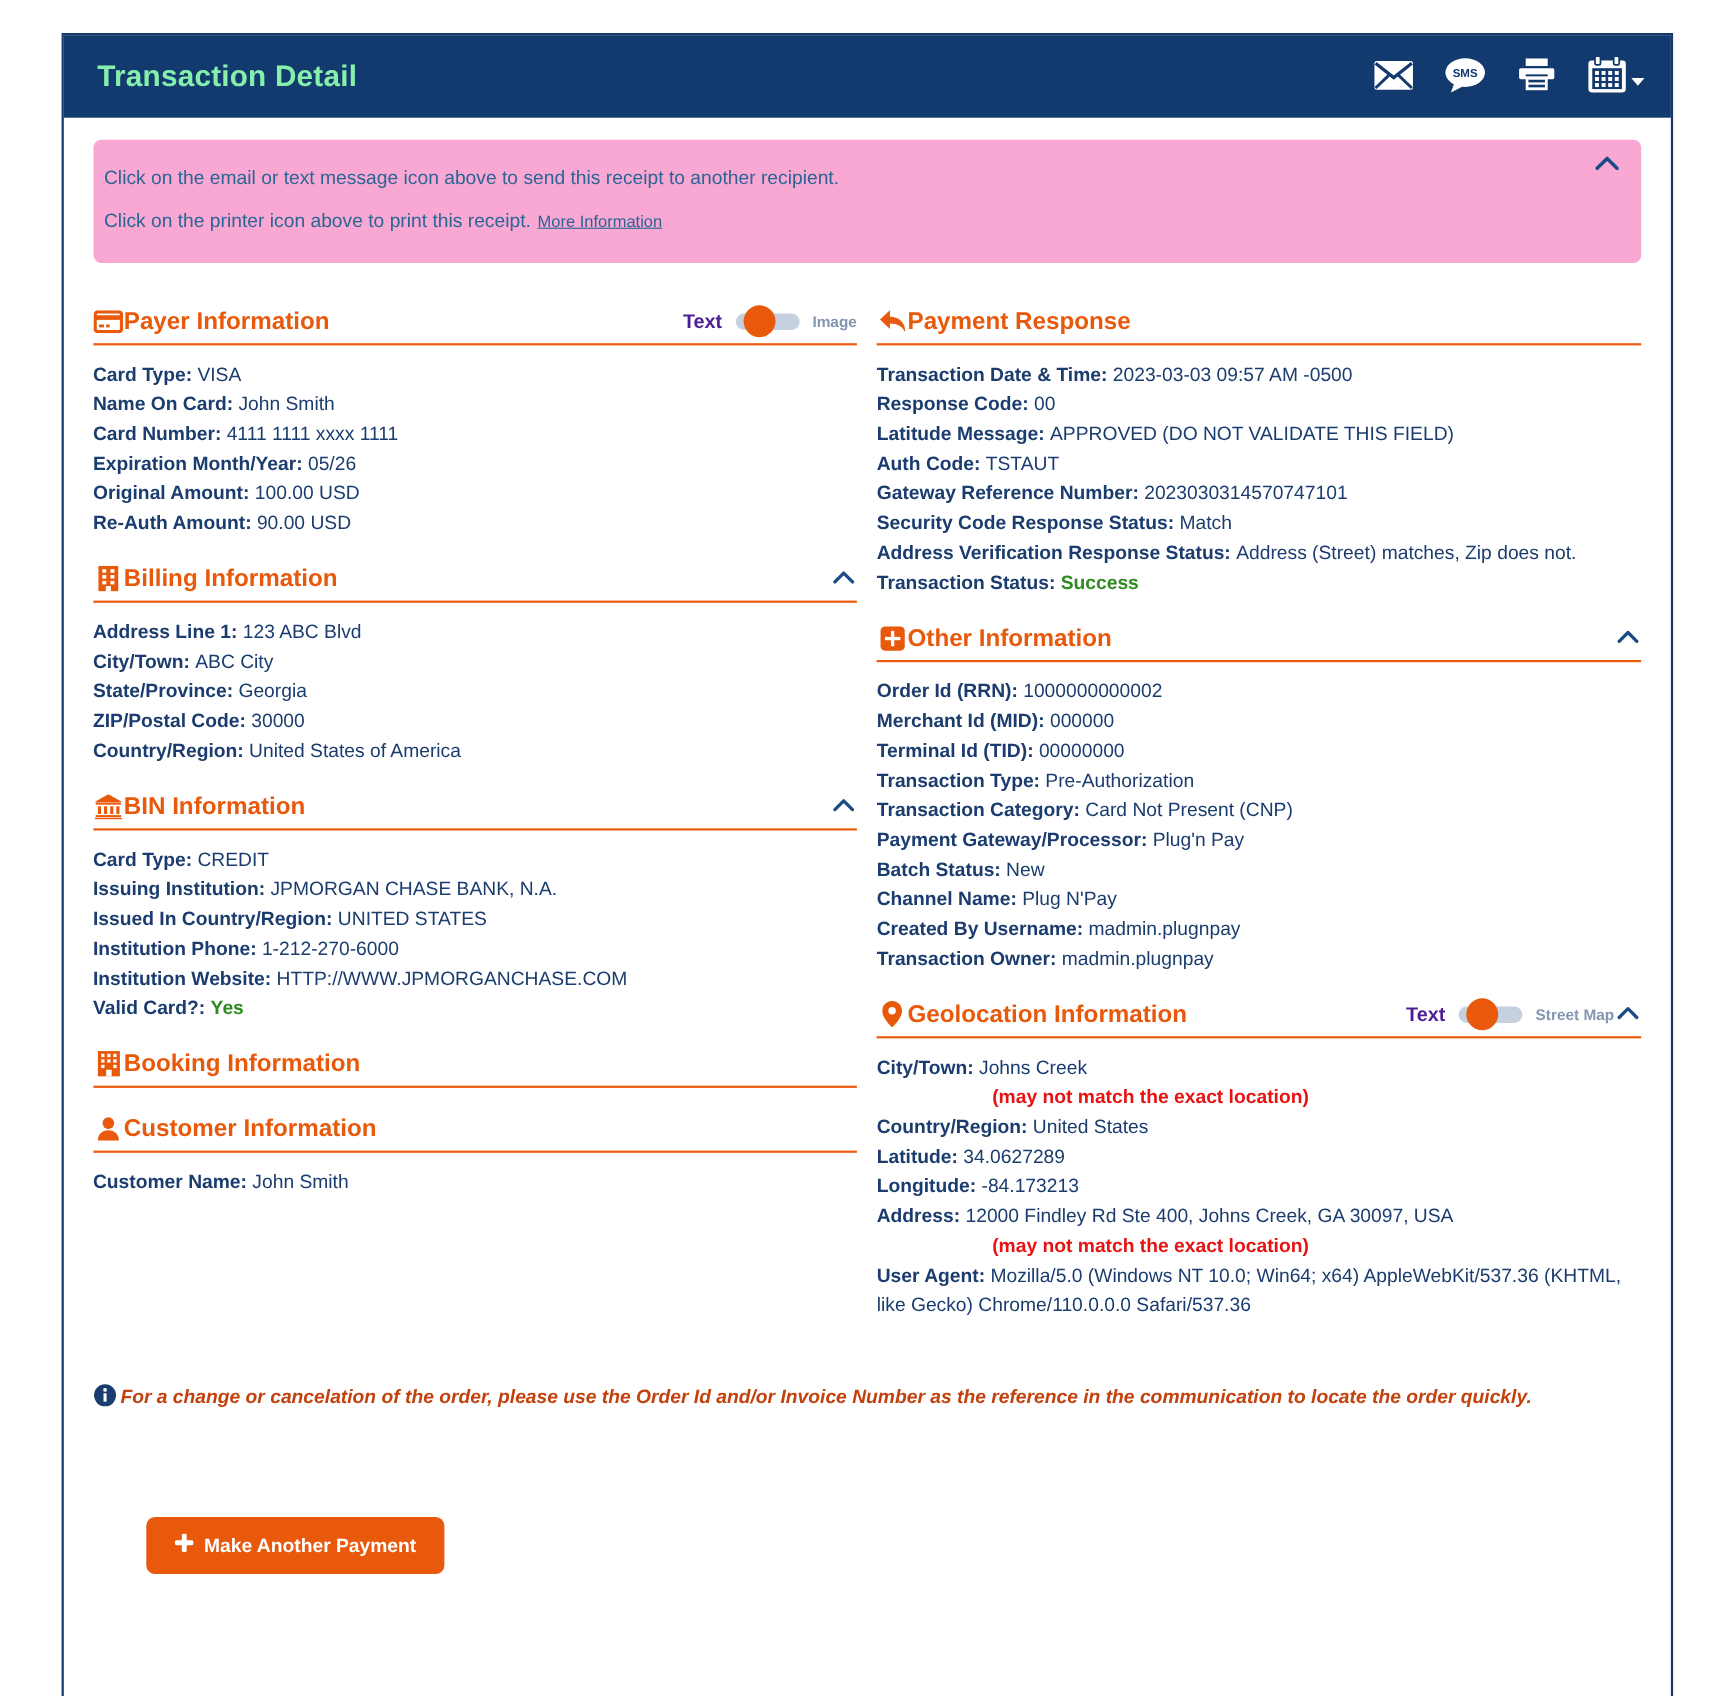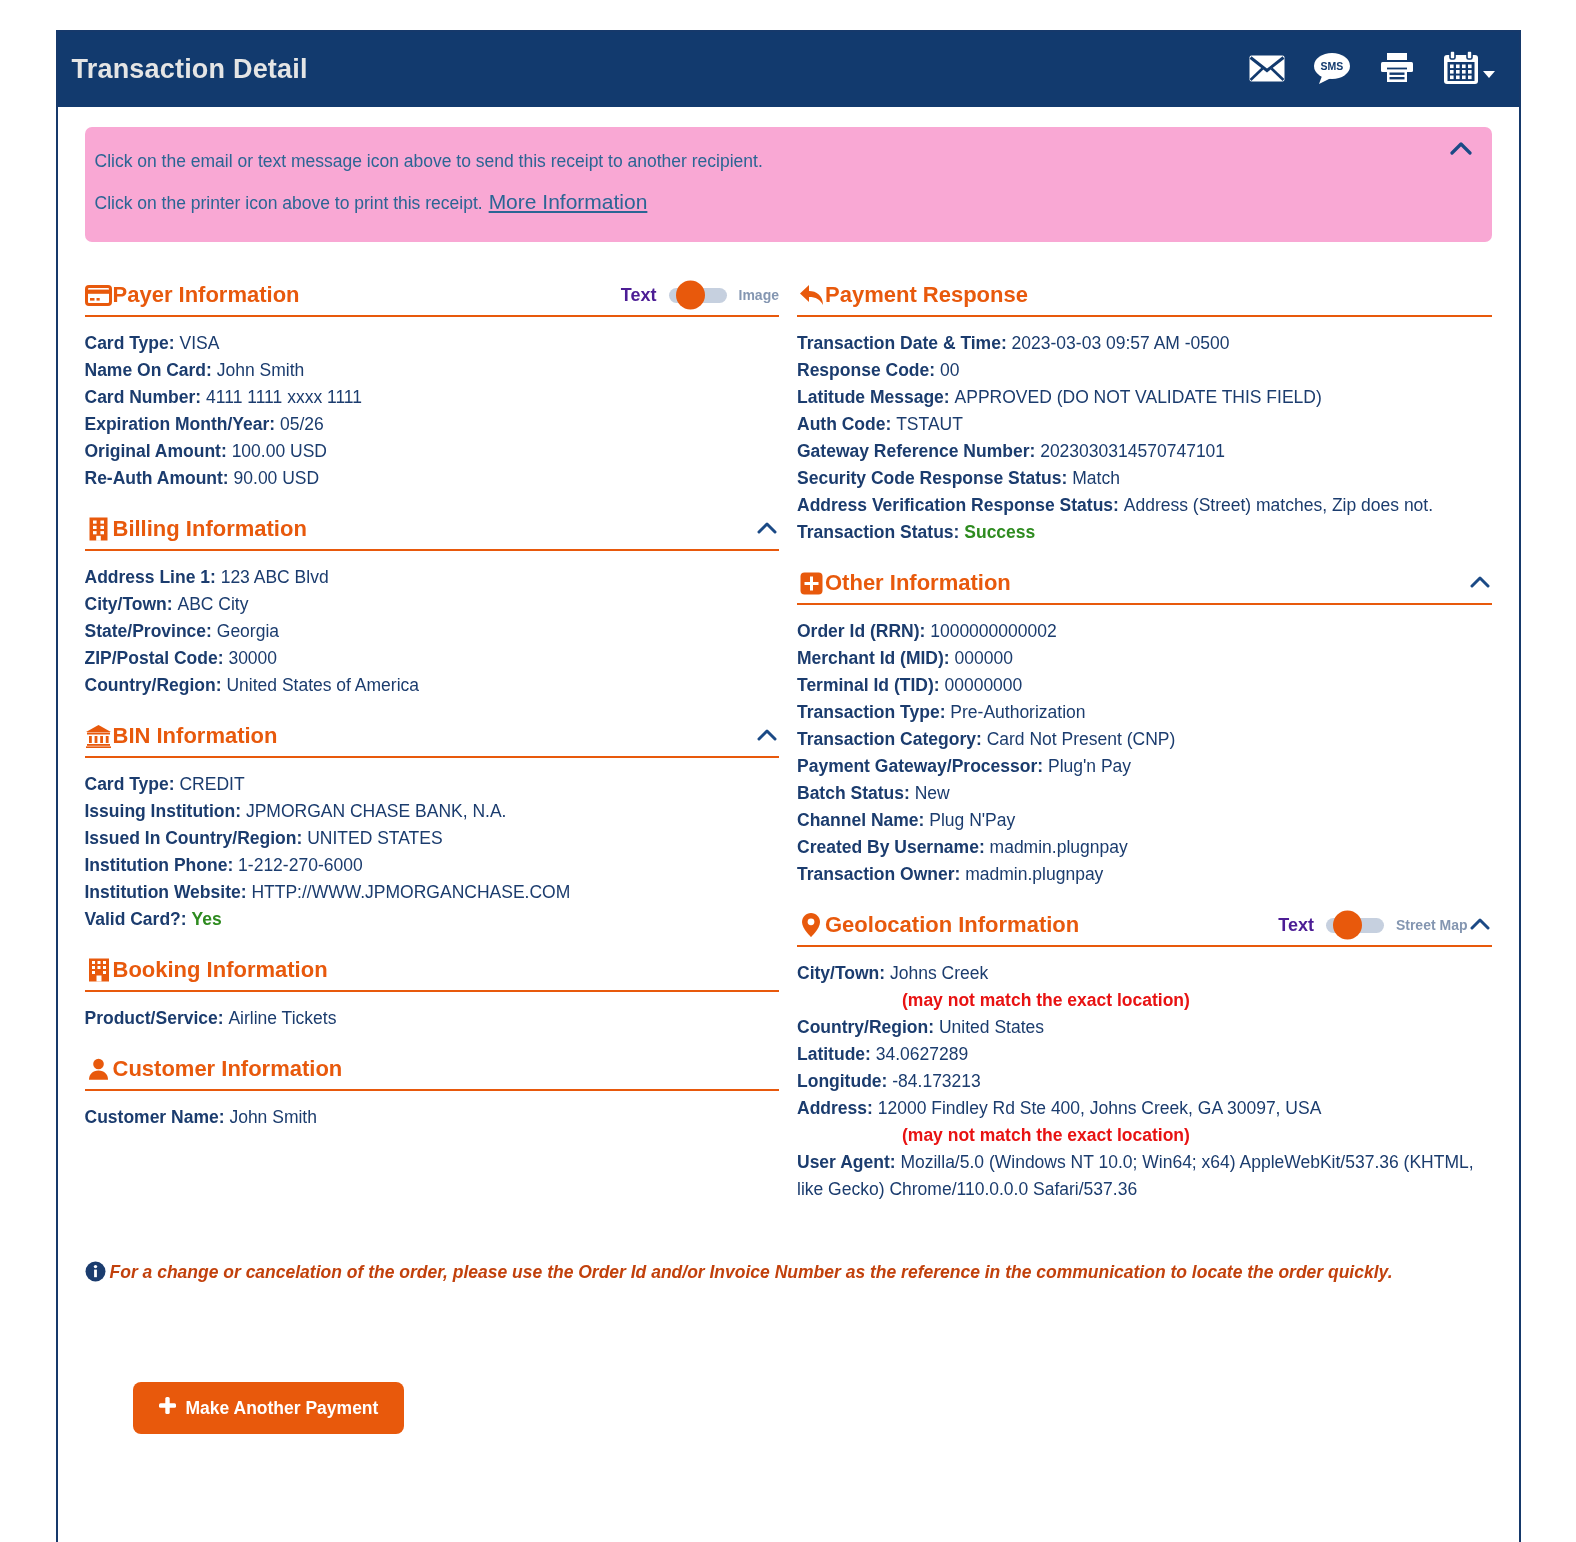--- a/index.html
+++ b/index.html
@@ -15,38 +15,38 @@
   }
 
   
   .titlebar {
     background: #123A6E;
     height: 75px;
     display: flex;
     align-items: center;
     padding: 0 24px 0 14px;
   }
-  .titlebar h1 { color:#e5e5e5; font-size:27px; font-weight:bold; margin:0; letter-spacing:.2px; }
+  .titlebar h1 { color:#86efac; font-size:27px; font-weight:bold; margin:17px; letter-spacing:.2px; }
   .tb-icons { margin-left:auto; display:flex; align-items:center; gap:28px; }
   .tb-btn { background:none; border:none; padding:0; cursor:pointer; display:flex; align-items:center; gap:4px; }
   .caret-down { width:0; height:0; border-left:6px solid transparent; border-right:6px solid transparent; border-top:7px solid #fff; margin-top:10px; }
 
   
   .content { padding: 20px 27px 130px; }
 
   
   .banner {
     background:#f9a8d4;
     border-radius:7px;
     position:relative;
     padding: 20px 70px 10px 10px;
     margin-bottom: 40px;
   }
   .banner p { color:#2B6594; font-size:17.5px; margin: 4px 0 18px; }
-  .more-link { color:#2B6594; text-decoration:underline; cursor:pointer; margin-left:6px; font-size:21px; }
+  .more-link { color:#2B6594; text-decoration:underline; cursor:pointer; margin-left:6px; font-size:15px; }
   .banner-collapse { position:absolute; top:10px; right:16px; background:none; border:none; padding:4px; cursor:pointer; }
 
   
   .columns { display:flex; gap:18px; align-items:flex-start; }
   .col { flex:1 1 0; min-width:0; }
 
   
   .section { margin-bottom: 24px; }
   .section-header {
     display:flex; align-items:center; gap:0;
@@ -288,23 +288,20 @@
                     <rect x="15" y="8" width="3" height="3"></rect>
                   <rect x="4" y="13" width="3" height="3"></rect>
                     <rect x="15" y="13" width="3" height="3"></rect>
                   <rect x="8.5" y="17.5" width="5" height="6"></rect>
                 </g>
               </svg>
             </span>
             <h2 class="sec-title">Booking Information</h2>
             <span class="spacer"></span>
           </div>
-          <div class="fields">
-              <div class="field-row"><span class="fl">Product/Service:</span><span class="fv">&nbsp;Airline Tickets</span></div>
-            </div>
         </div>
 
         <div class="section">
           <div class="section-header">
             <span class="sec-icon">
               <svg width="23" height="23" viewBox="0 0 23 23">
                 <circle cx="11.5" cy="6" r="5.3" fill="#E8590C"></circle>
                 <path d="M11.5,12.6 C5.5,12.6 2,16.6 2,21.8 L21,21.8 C21,16.6 17.5,12.6 11.5,12.6 Z" fill="#E8590C"></path>
               </svg>
             </span>

